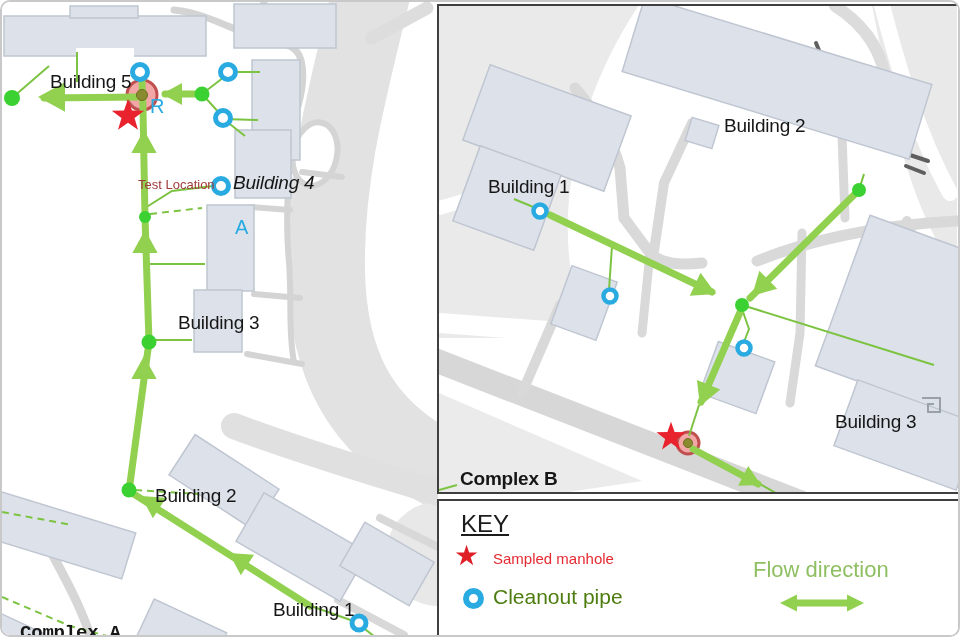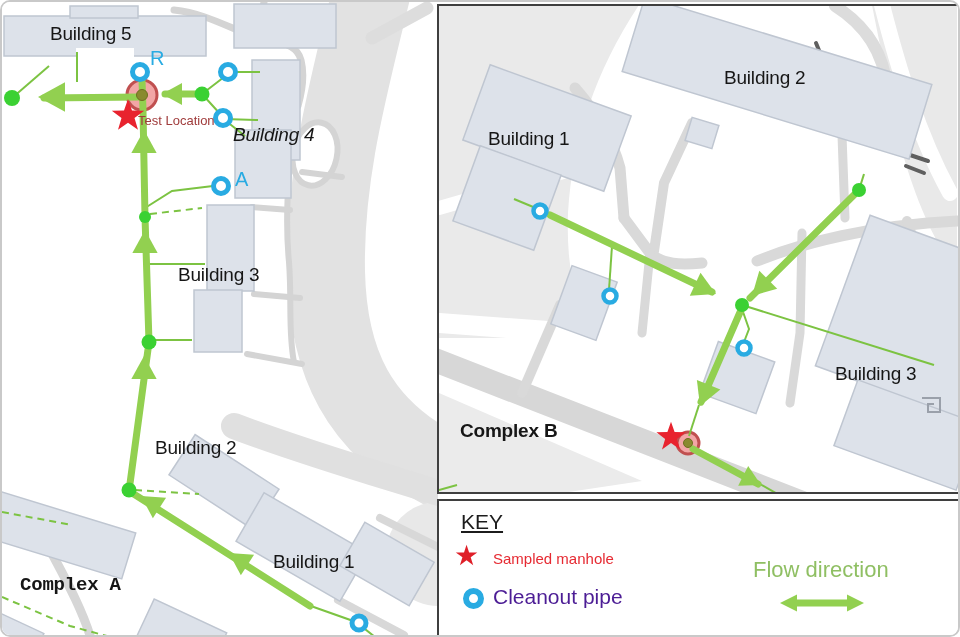--- a/index.html
+++ b/index.html
@@ -11,33 +11,33 @@
   .panel{position:absolute;overflow:hidden;}
   .panel-a{left:0;top:0;width:436px;height:637px;background:#ffffff;}
   .panel-b{
     left:435px;top:2px;width:523px;height:490px;box-sizing:border-box;
     border:2px solid #3f3f3f;background:#ffffff;
   }
   .keybox{
     position:absolute;left:435px;top:497px;width:523px;height:138px;box-sizing:border-box;
     border:2px solid #3f3f3f;background:#ffffff;
   }
-  .lbl{position:absolute;z-index:6;white-space:nowrap;color:#161616;line-height:1.05;}
+  .lbl{position:absolute;z-index:6;white-space:nowrap;color:#161616;line-height:1.05;margin-top:48px;}
   .bldg{font-size:19px;letter-spacing:-0.2px;}
   .cmplx{font-size:19px;font-weight:700;letter-spacing:-0.2px;}
   .cleanout-lbl{font-size:20px;color:#29abe2;}
   .testloc{font-size:13px;color:#a03c3c;}
-  .key-title{position:absolute;left:459px;top:508px;font-size:21px;color:#1c1c1c;text-decoration:underline;z-index:6;}
+  .key-title{position:absolute;left:459px;top:508px;font-size:24px;color:#1c1c1c;text-decoration:underline;z-index:6;}
   .key-star{position:absolute;left:452px;top:540px;font-size:28px;color:#df1f28;z-index:6;line-height:1;}
   .key-red{position:absolute;left:491px;top:548px;font-size:15px;color:#e62a32;z-index:6;}
   .key-circle{
     position:absolute;left:461px;top:586px;width:9px;height:9px;border:6px solid #29abe2;
     border-radius:50%;background:#fff;z-index:6;
   }
-  .key-blue{position:absolute;left:491px;top:583px;font-size:21px;color:#4c1d95;z-index:6;}
+  .key-blue{position:absolute;left:491px;top:583px;font-size:21px;color:#4d7c0f;z-index:6;}
   .key-green{position:absolute;left:751px;top:555px;font-size:22px;color:#8fbf63;z-index:6;}
   .key-arrow{position:absolute;left:778px;top:590px;z-index:6;}
   svg{display:block;}
 </style>
 </head>
 <body>
 
 <div class="fig">
 
   <div class="panel panel-a">
@@ -236,21 +236,21 @@
         <circle cx="742" cy="345" r="6.5"></circle>
       </g>
 
       <path d="M0,-17 L4,-5.5 L16.2,-5.3 L6.5,2.1 L10,13.8 L0,6.8 L-10,13.8 L-6.5,2.1 L-16.2,-5.3 L-4,-5.5 Z" transform="translate(669,434) scale(0.9)" fill="#e8232e"></path>
     </svg>
   </div>
 
   <div class="lbl bldg" style="left:48px;top:22px;">Building 5</div>
   <div class="lbl cleanout-lbl" style="left:148px;top:46px;">R</div>
   <div class="lbl bldg" style="left:231px;top:123px;font-style:italic;">Building 4</div>
-  <div class="lbl testloc" style="left:136px;top:112px;text-align:center;">Test Location</div>
+  <div class="lbl testloc" style="left:136px;top:128px;text-align:center;">Test Location</div>
   <div class="lbl cleanout-lbl" style="left:233px;top:167px;">A</div>
   <div class="lbl bldg" style="left:176px;top:263px;">Building 3</div>
   <div class="lbl bldg" style="left:153px;top:436px;">Building 2</div>
   <div class="lbl bldg" style="left:271px;top:550px;">Building 1</div>
   <div class="lbl cmplx" style="left:18px;top:574px;font-family:Liberation Mono, monospace;">Complex A</div>
 
   <div class="lbl bldg" style="left:486px;top:127px;">Building 1</div>
   <div class="lbl bldg" style="left:722px;top:66px;">Building 2</div>
   <div class="lbl bldg" style="left:833px;top:362px;">Building 3</div>
   <div class="lbl cmplx" style="left:458px;top:419px;">Complex B</div>

